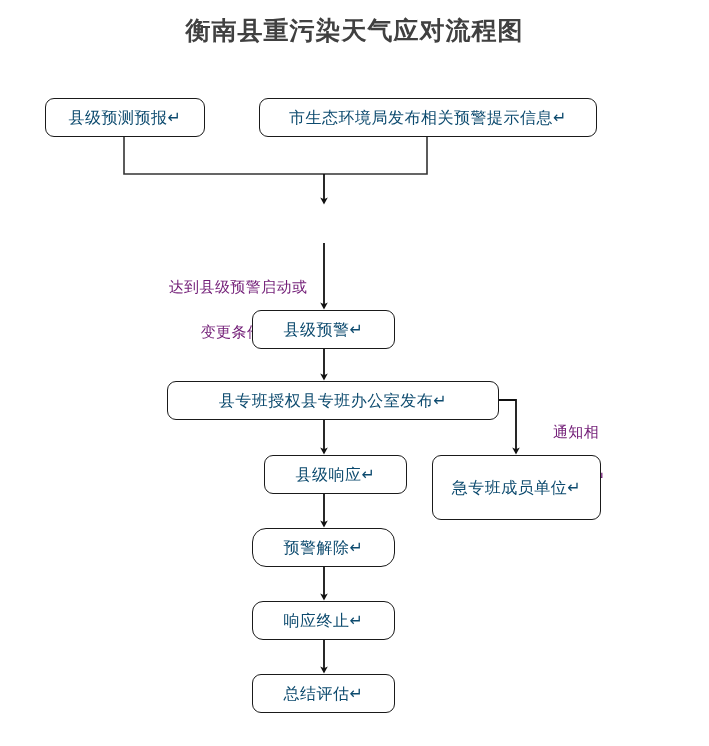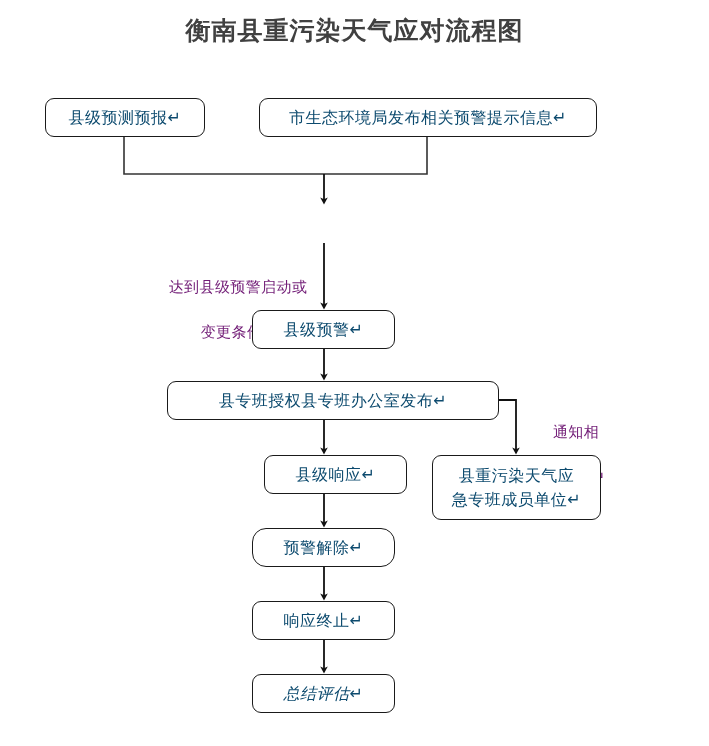--- a/index.html
+++ b/index.html
@@ -135,33 +135,32 @@
   <div class="box" style="left:167px; top:381px; width:332px; height:39px;">
     <span class="ln">县专班授权县专班办公室发布↵</span>
   </div>
 
   <div class="edge-label" style="left:531px; top:398px; width:90px;">
     <span class="ln">通知相</span><br>
     <span class="ln">关部门↵</span>
   </div>
 
   <div class="box two-line" style="left:432px; top:455px; width:169px; height:65px;">
-    <span class="ln">县重污染天气应</span>
     <span class="ln">急专班成员单位↵</span>
   </div>
 
   <div class="box" style="left:252px; top:455px; width:143px; height:39px;margin-left:12px;">
     <span class="ln">县级响应↵</span>
   </div>
 
   <div class="box" style="left:252px; top:528px; width:143px; height:39px;border-radius:14px;">
     <span class="ln">预警解除↵</span>
   </div>
 
-  <div class="box" style="left:252px; top:601px; width:143px; height:39px;">
+  <div class="box" style="left:252px; top:601px; width:143px; height:39px;border-radius:11px;">
     <span class="ln">响应终止↵</span>
   </div>
 
-  <div class="box" style="left:252px; top:674px; width:143px; height:39px;font-style:italic;">
+  <div class="box" style="left:252px; top:674px; width:143px; height:39px;">
     <span class="ln">总结评估↵</span>
   </div>
 
 </div>
 
 </body></html>

